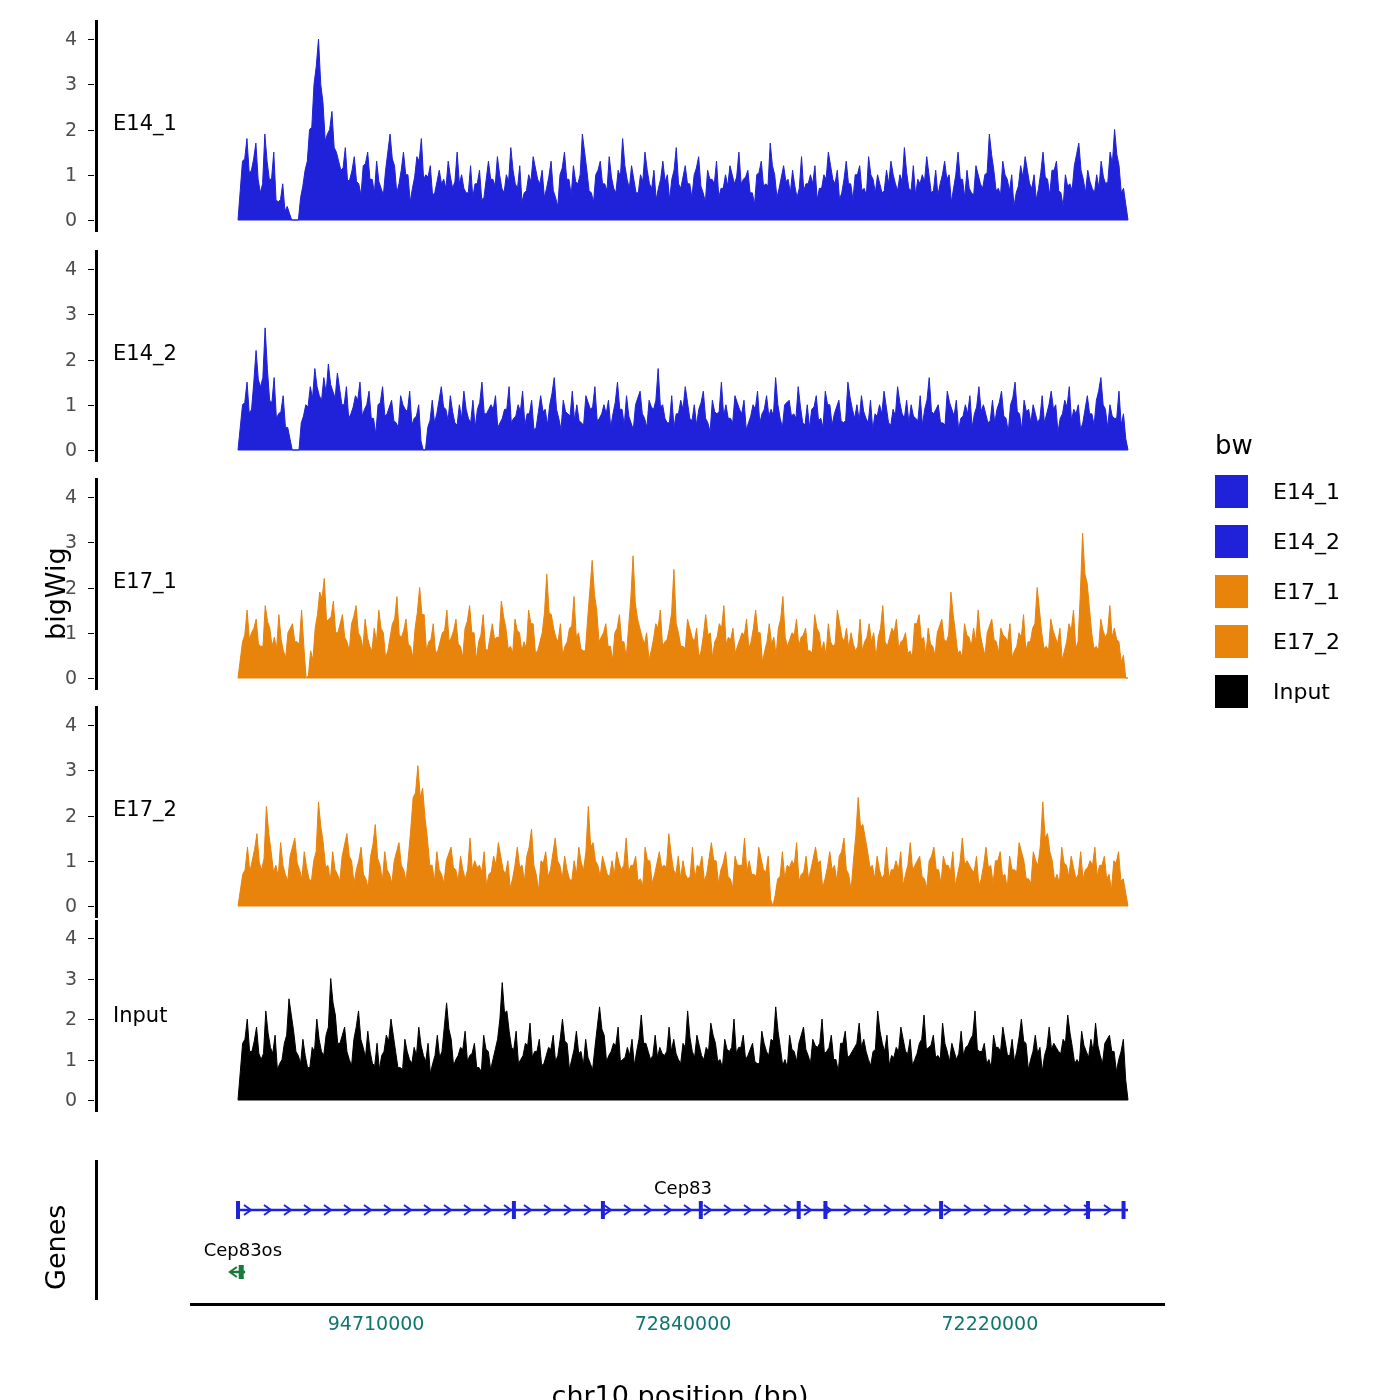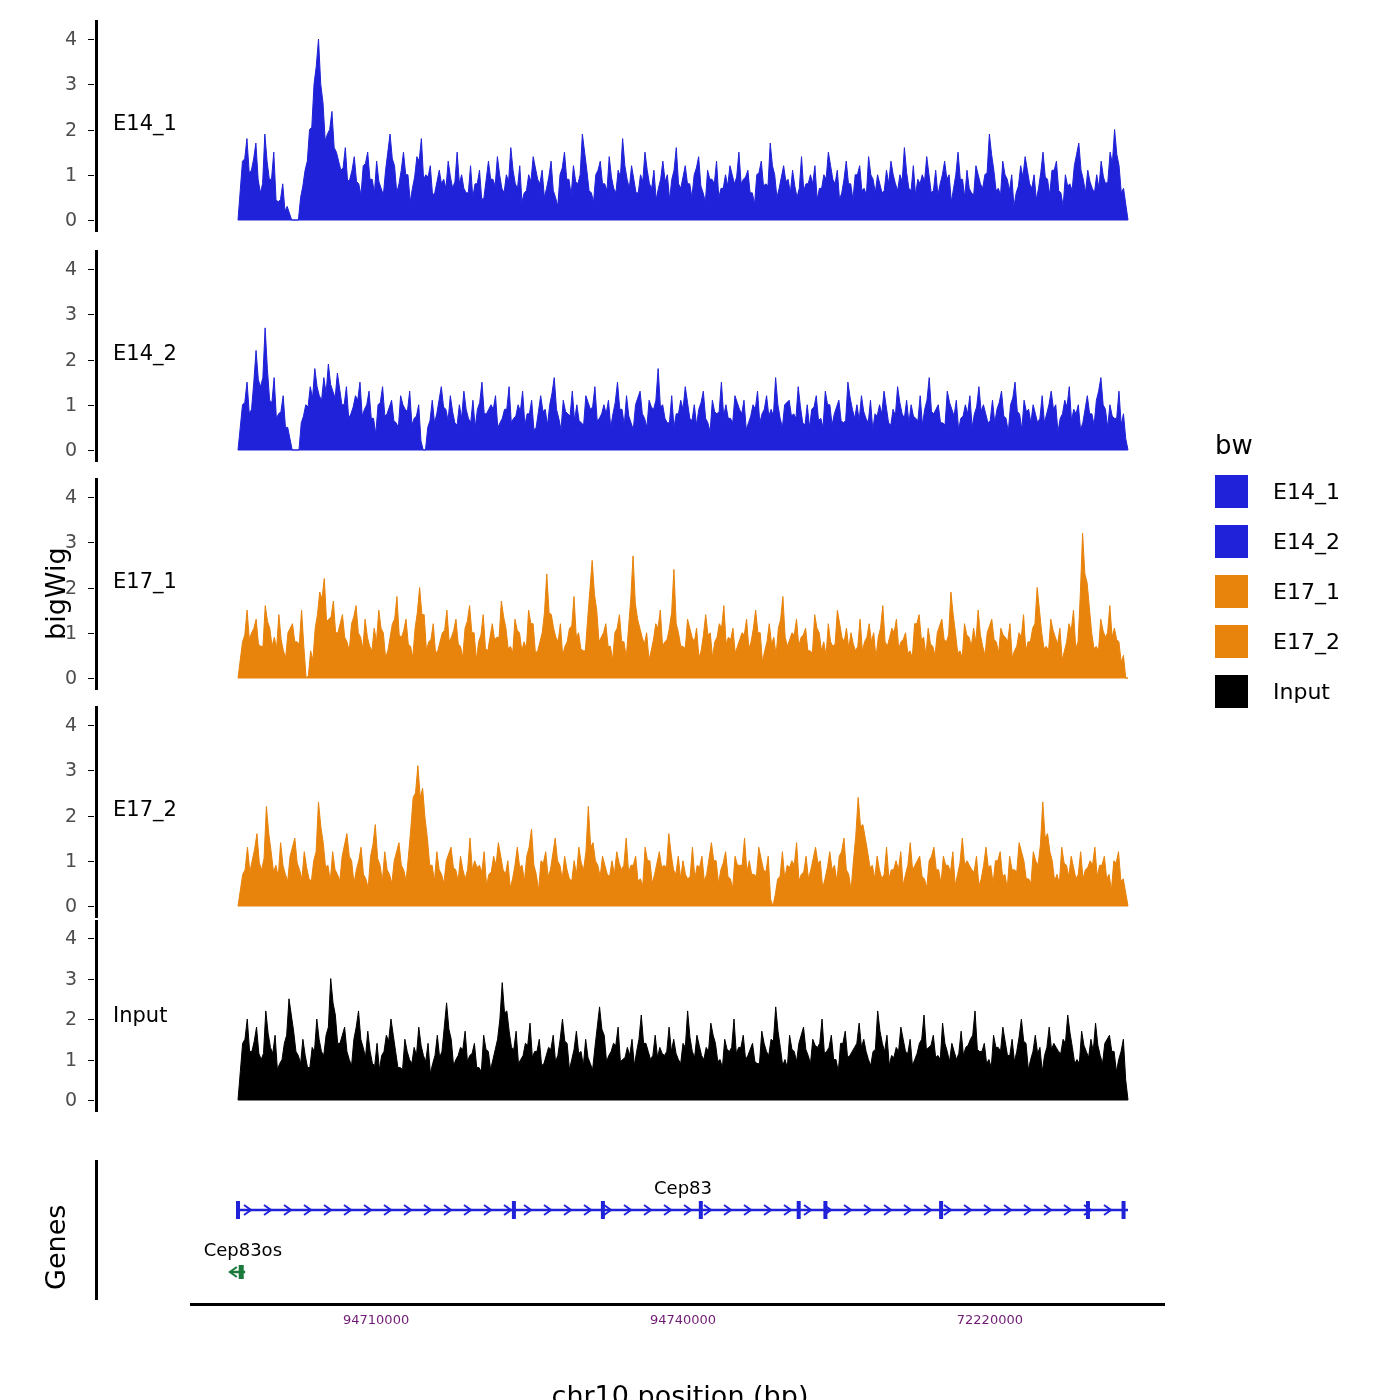--- a/index.html
+++ b/index.html
@@ -53,22 +53,22 @@
   }
   .ylab-genes {
     position: absolute;
     font-size: 27px;
     transform: rotate(-90deg);
     transform-origin: left top;
     white-space: nowrap;
   }
   .xtick-label {
     position: absolute;
-    font-size: 13px;
-    color: #701a75;
+    font-size: 19px;
+    color: #0f766e;
     text-align: center;
     white-space: nowrap;
   }
   .xlab {
     position: absolute;
     font-size: 27px;
     text-align: center;
     white-space: nowrap;
     margin-top: 40px;
   }
@@ -245,21 +245,21 @@
         <line x1="135.83908045977012" y1="112" x2="150.16091954022988" y2="112" stroke="#1a7a3c" stroke-width="2.5"></line>
         <path d="M 141.83908045977012 107 L 134.83908045977012 112 L 141.83908045977012 117" fill="none" stroke="#1a7a3c" stroke-width="2"></path>
         <rect x="143.716091954023" y="105" width="5" height="14" fill="#1a7a3c"></rect>
         <text x="147.83908045977012" y="96" text-anchor="middle" font-size="18" font-family="&quot;DejaVu Sans&quot;, &quot;Liberation Sans&quot;, sans-serif" fill="#000">Cep83os</text>
       </svg>
   </div>
 
   <div class="axis-line" style="left:190px; top:1303px; width:975px; height:3px;"></div>
   <div id="xticks">
       <div class="xtick-label" style="left: 286.103px; top: 1312px; width: 180px;">94710000</div>
-      <div class="xtick-label" style="left: 593px; top: 1312px; width: 180px;">94740000</div>
+      <div class="xtick-label" style="left: 593px; top: 1312px; width: 180px;">72840000</div>
       <div class="xtick-label" style="left: 899.897px; top: 1312px; width: 180px;">72220000</div>
     </div>
   <div class="xlab" style="left:380px; top:1340px; width:600px;">chr10 position (bp)</div>
 
   <div class="panel" style="left:1215px; top:430px; width:175px; height:270px;">
     <div class="legend-title" style="left:0px; top:0px;">bw</div>
     <div id="legend-items">
         <div class="legend-key" style="left: 0px; top: 45px; background: rgb(31, 34, 216);"></div>
         <div class="legend-label" style="left: 58px; top: 49px;">E14_1</div>
         <div class="legend-key" style="left: 0px; top: 95px; background: rgb(31, 34, 216);"></div>

